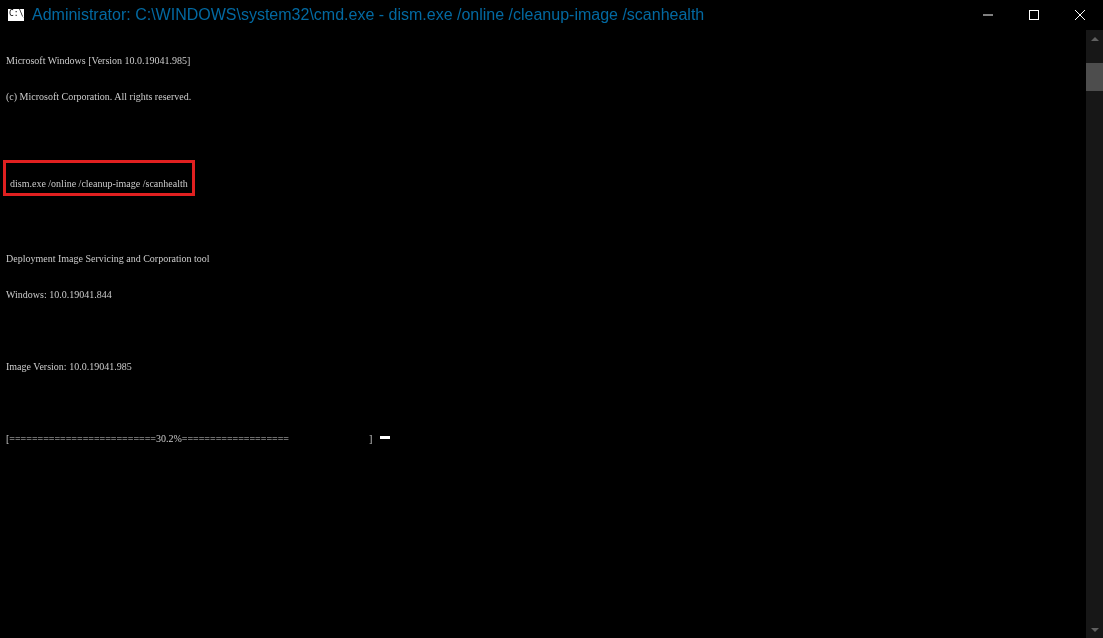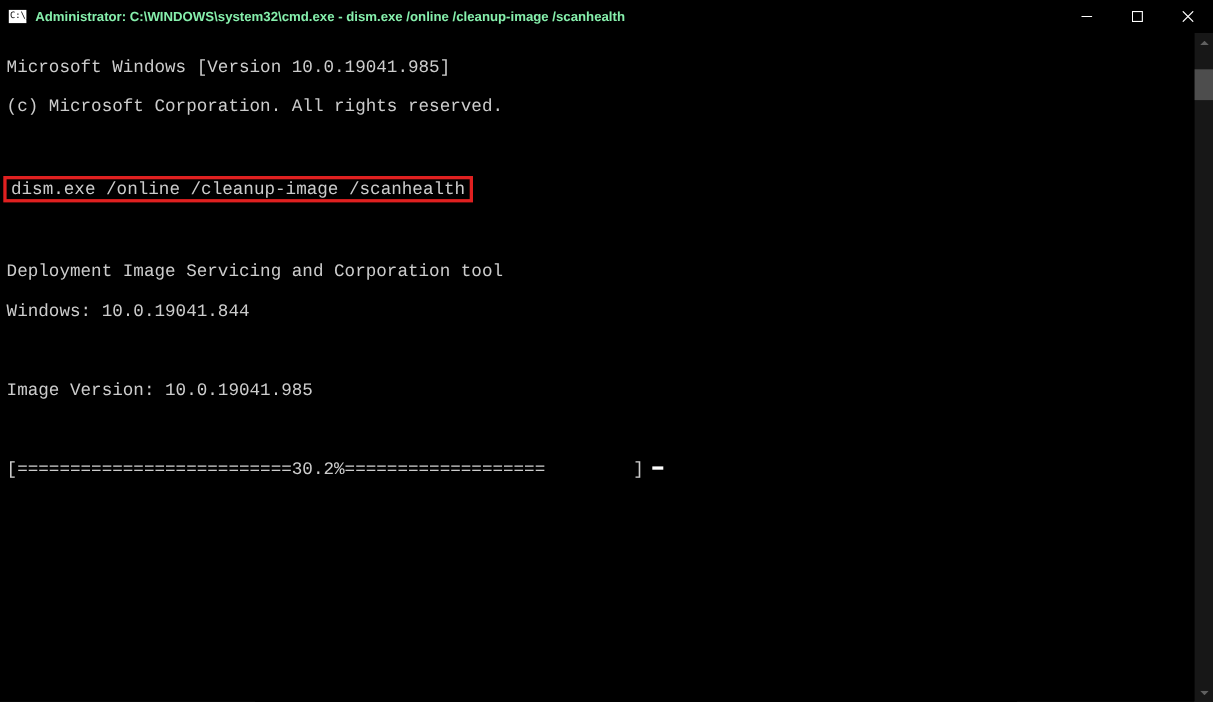--- a/index.html
+++ b/index.html
@@ -42,27 +42,26 @@
       content: "C:\\_";
       color: #000000;
       font-size: 8px;
       line-height: 8px;
       font-family: Consolas, monospace;
       position: absolute;
       left: 1px;
       top: 1px;
     }
     .titlebar-text {
-      color: #86efac;
+      color: #0369a1;
       font-family: 'Segoe UI', Tahoma, sans-serif;
-      font-size: 12px;
+      font-size: 16px;
       flex: 1;
       white-space: nowrap;
       overflow: hidden;
-      font-weight: bold;
     }
     .window-controls {
       display: flex;
       height: 30px;
     }
     .win-btn {
       width: 46px;
       height: 30px;
       display: flex;
       align-items: center;
@@ -73,33 +72,33 @@
     .win-btn svg { width: 10px; height: 10px; stroke: #ffffff; stroke-width: 1; fill: none; }
     .content-area {
       flex: 1;
       display: flex;
       position: relative;
     }
     .terminal {
       flex: 1;
       background: #000000;
       color: #cccccc;
-      font-family: Liberation Mono, monospace;
-      font-size: 16px;
+      font-family: Liberation Serif, serif;
+      font-size: 10px;
       line-height: 18px;
       padding: 4px 0 0 6px;
       white-space: pre;
       letter-spacing: 0;
       overflow: hidden;
     }
     .terminal-line { display: block; min-height: 18px; }
     .prompt-row { display: flex; align-items: flex-start; }
     .highlight-box {
       border: 3px solid #e02020;
-      padding: 0 4px 0 4px;
+      padding: 12px 4px 0 4px;
       margin-left: -3px;
       display: inline-block;
       line-height: 18px;
     }
     .progress-row {
       display: flex;
       align-items: center;
     }
     .cursor {
       display: inline-block;

